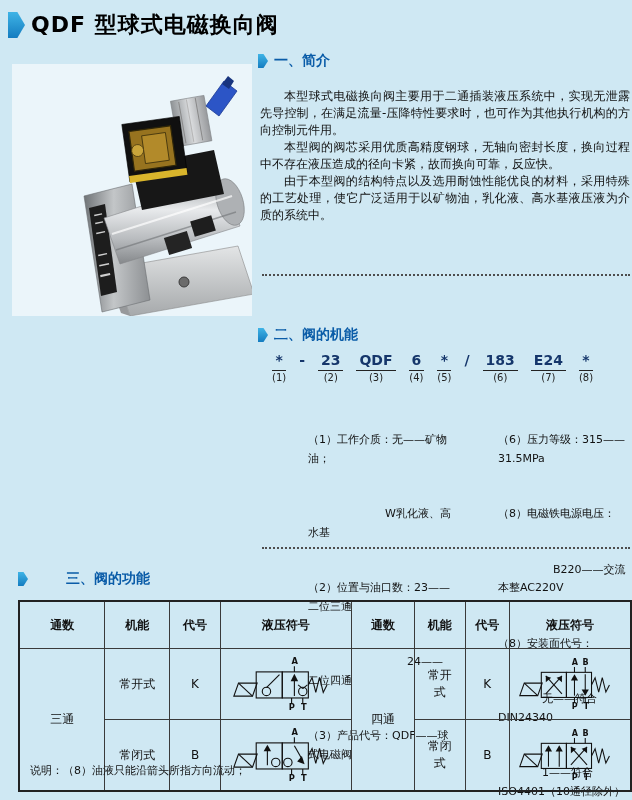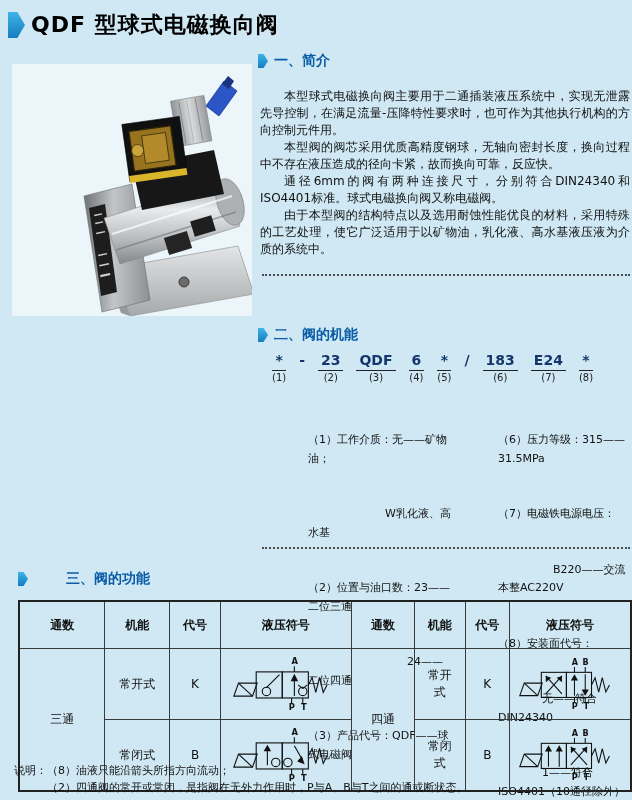--- a/index.html
+++ b/index.html
@@ -133,21 +133,20 @@
     </svg>
   </div>
 
   <div class="abs sec-head" style="left:258px;top:52px;">
     <span class="flag-sm"></span>
     <span class="t">一、简介</span>
   </div>
   <div class="abs intro-body">
     <p>本型球式电磁换向阀主要用于二通插装液压系统中，实现无泄露先导控制，在满足流量-压降特性要求时，也可作为其他执行机构的方向控制元件用。</p>
     <p>本型阀的阀芯采用优质高精度钢球，无轴向密封长度，换向过程中不存在液压造成的径向卡紧，故而换向可靠，反应快。</p>
-    <p>通径6mm的阀有两种连接尺寸，分别符合DIN24340和ISO4401标准。球式电磁换向阀又称电磁阀。</p>
     <p>由于本型阀的结构特点以及选用耐蚀性能优良的材料，采用特殊的工艺处理，使它广泛适用于以矿物油，乳化液、高水基液压液为介质的系统中。</p>
   </div>
   <div class="abs dotted" style="left:262px;top:274px;width:368px;"></div>
 
   <div class="abs sec-head" style="left:258px;top:326px;">
     <span class="flag-sm"></span>
     <span class="t">二、阀的机能</span>
   </div>
 
   <div class="abs code-row" style="left:272px;top:352px;">
@@ -204,21 +203,21 @@
     <div>　　　　　　　W乳化液、高水基</div>
     <div>（2）位置与油口数：23——二位三通</div>
     <div>　　　　　　　　　24——二位四通</div>
     <div>（3）产品代号：QDF——球式电磁阀</div>
     <div>（4）公称通径：6，10mm</div>
     <div>（5）阀的机能：K——常开式；</div>
     
   </div>
   <div class="abs spec" style="left:452px;top:394px;width:180px;">
     <div>（6）压力等级：315——31.5MPa</div>
-    <div>（7）电磁铁电源电压：</div>
+    <div>（8）电磁铁电源电压：</div>
     <div>　　　　　B220——交流本整AC220V</div>
     <div>（8）安装面代号：</div>
     <div>　　　　无——符合DIN24340</div>
     <div>　　　　1——符合ISO4401（10通径除外）</div>
     
   </div>
   <div class="abs dotted" style="left:262px;top:547px;width:368px;"></div>
 
   <div class="abs sec-head" style="left:18px;top:570px;gap:38px;">
     <span class="flag-sm"></span>
@@ -358,21 +357,20 @@
           <text class="sym-text" x="60" y="8">A</text>
           <text class="sym-text" x="72" y="8">B</text>
           <text class="sym-text" x="60" y="57">P</text>
           <text class="sym-text" x="73" y="57">T</text>
         </svg>
       </td>
     </tr>
   </tbody>
     </table>
 
-  <div class="abs notes" style="left:14px;top:762px;width:580px;">
+  <div class="abs notes" style="left:30px;top:762px;width:580px;align-items:flex-end;">
     <span class="lbl">说明：</span>
     <span>
       <div>（8）油液只能沿箭头所指方向流动；</div>
-      <div>（2）四通阀的常开或常闭，是指阀在无外力作用时，P与A、B与T之间的通或断状态。</div>
     </span>
   </div>
 
 </div>
 
 </body></html>

